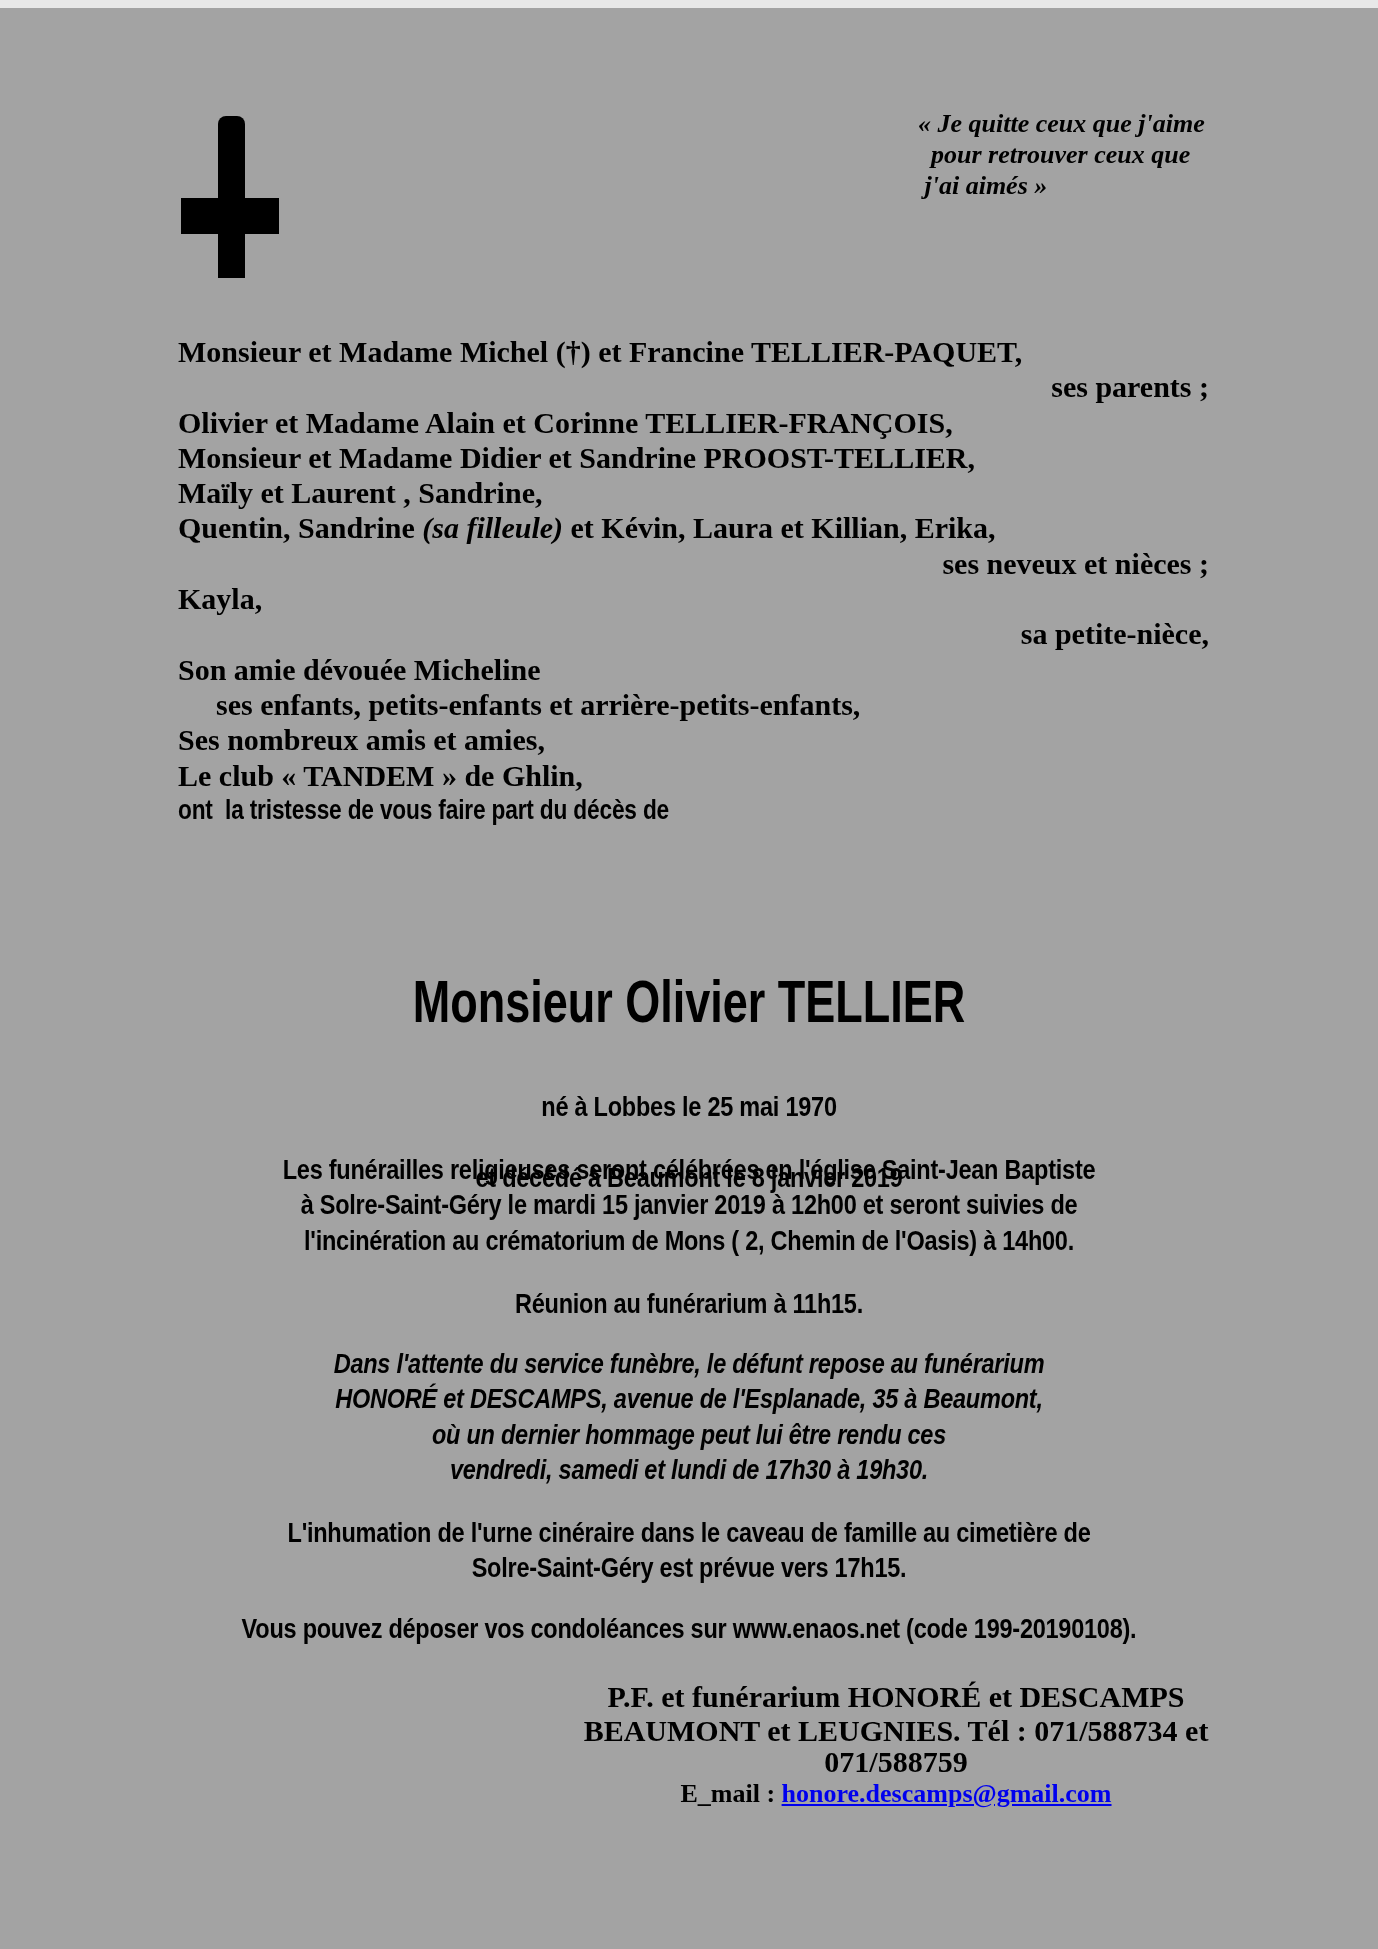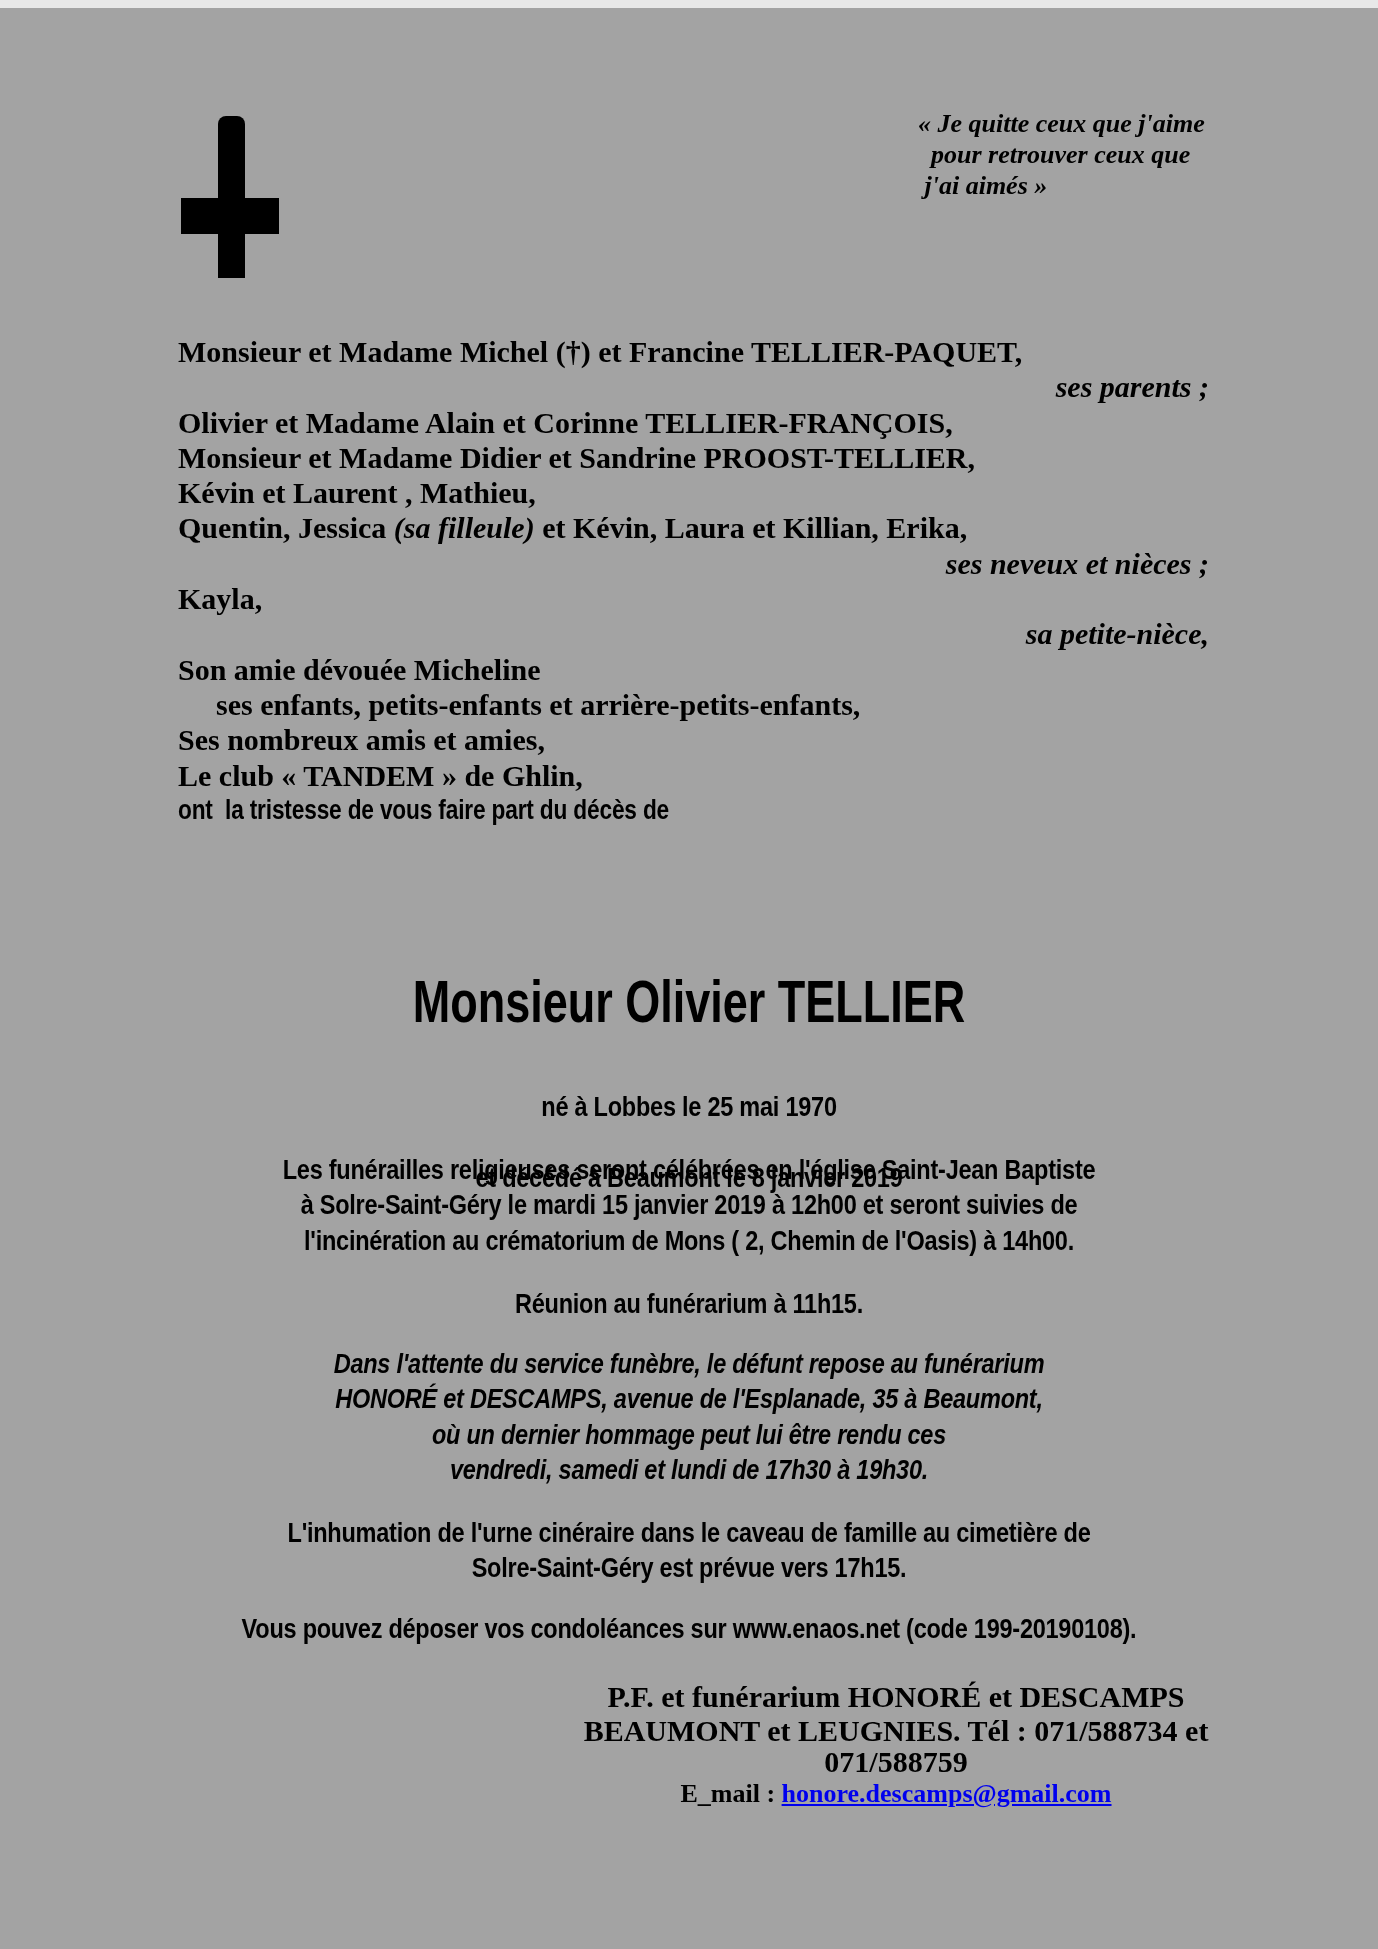--- a/index.html
+++ b/index.html
@@ -25,21 +25,21 @@
     font-size:26px;line-height:31px;
     white-space:pre-wrap;
   }
 
   
   .family{
     position:absolute;left:178px;top:326px;width:1031px;
     font-weight:bold;font-size:30px;line-height:35.3px;
   }
   .family div{white-space:pre-wrap;}
-  .family .right{text-align:right;font-style:italic;}
+  .family .right{text-align:right;}
   .family .indent{padding-left:38px;}
   .family .announce{
     font-family:"Liberation Sans","DejaVu Sans",sans-serif;
     font-size:27px;letter-spacing:-0.2px;
     transform:scaleX(0.84);transform-origin:0 50%;
   }
 
   
   .title{
     position:absolute;left:0;top:961px;width:1378px;
@@ -88,22 +88,22 @@
 
   <div class="quote">« Je quitte ceux que j'aime
   pour retrouver ceux que
  j'ai aimés »</div>
 
   <div class="family">
     <div>Monsieur et Madame Michel (†) et Francine TELLIER-PAQUET,</div>
     <div class="right">ses parents ;</div>
     <div>Olivier et Madame Alain et Corinne TELLIER-FRANÇOIS,</div>
     <div>Monsieur et Madame Didier et Sandrine PROOST-TELLIER,</div>
-    <div>Kévin et Laurent , Mathieu,</div>
-    <div><span>Quentin, Jessica </span><em>(sa filleule)</em><span> et Kévin, Laura et Killian, Erika,</span></div>
+    <div>Maïly et Laurent , Sandrine,</div>
+    <div><span>Quentin, Sandrine </span><em>(sa filleule)</em><span> et Kévin, Laura et Killian, Erika,</span></div>
     <div class="right">ses neveux et nièces ;</div>
     <div>Kayla,</div>
     <div class="right">sa petite-nièce,</div>
     <div>Son amie dévouée Micheline</div>
     <div class="indent">ses enfants, petits-enfants et arrière-petits-enfants,</div>
     <div>Ses nombreux amis et amies,</div>
     <div>Le club « TANDEM » de Ghlin,</div>
     <div class="announce">ont  la tristesse de vous faire part du décès de</div>
   </div>
 

